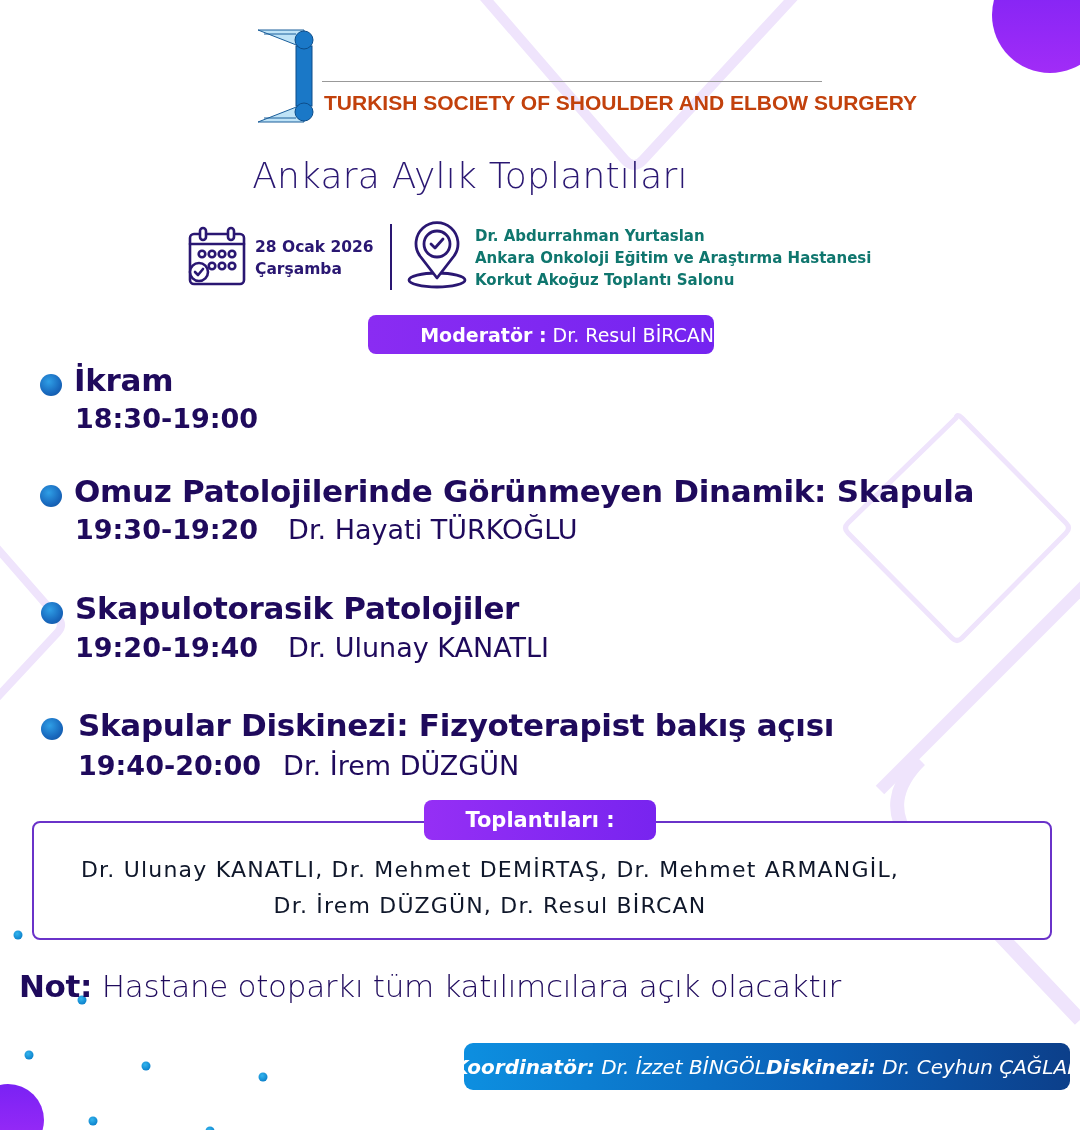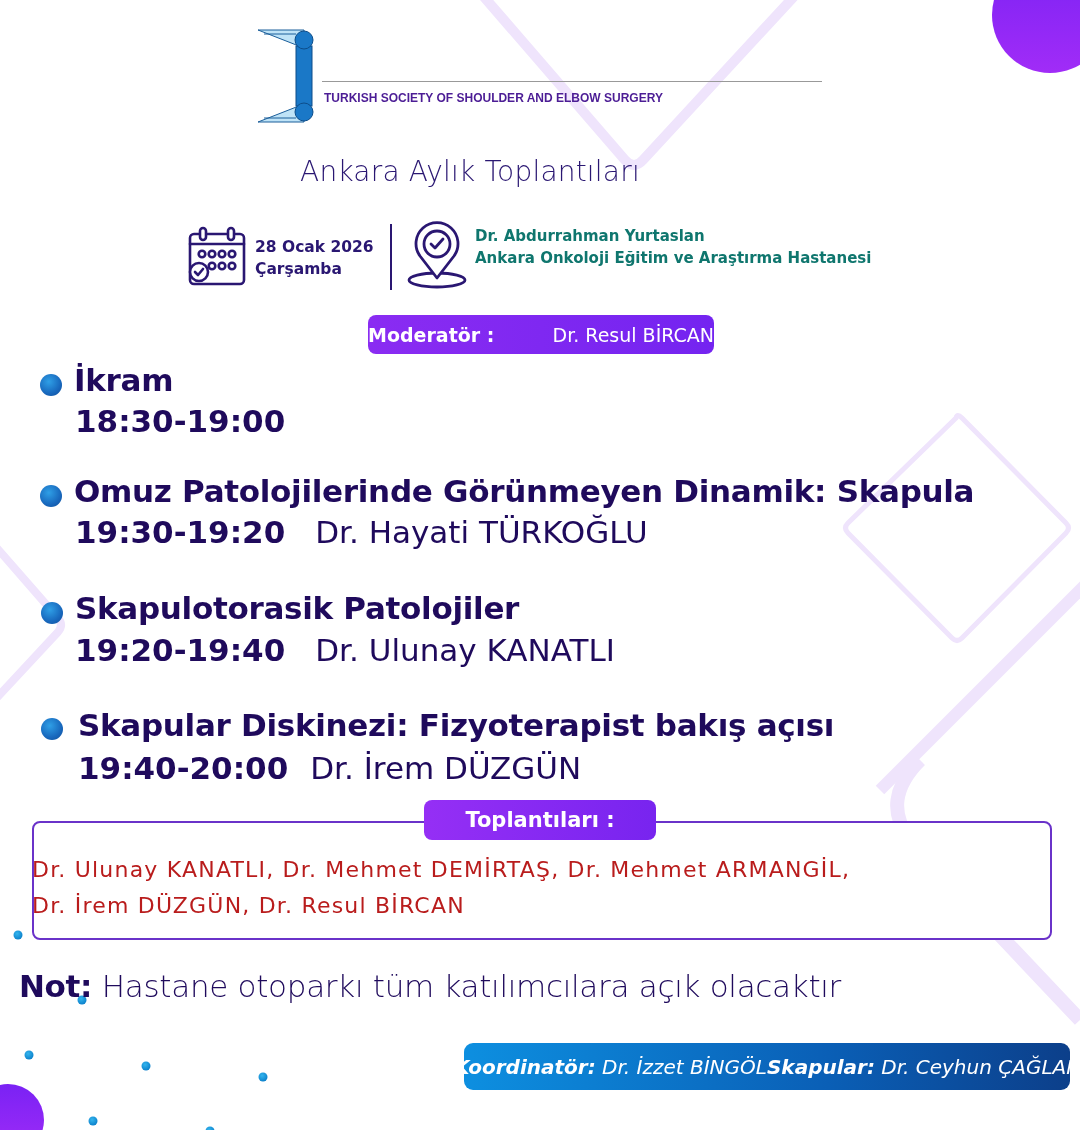--- a/index.html
+++ b/index.html
@@ -6,42 +6,42 @@
   html, body { width: 1080px; height: 1130px; background: #ffffff; overflow: hidden; }
   body { position: relative; font-family: "DejaVu Sans", sans-serif; color: #1f0a5c; }
 
   .bg-deco { position: absolute; left: 0; top: 0; width: 1080px; height: 1130px; pointer-events: none; }
 
   
   .logo { position: absolute; left: 256px; top: 28px; width: 580px; height: 96px; }
   .logo-mark { position: absolute; left: 0; top: 0; width: 60px; height: 96px; }
   .logo-tr { position: absolute; left: 66px; top: 16px; font-family: "Liberation Sans", sans-serif; font-weight: bold; font-size: 23px; color: #222; letter-spacing: 0.1px; white-space: nowrap; }
   .logo-rule { position: absolute; left: 66px; top: 53px; width: 500px; height: 1px; background: #999; }
-  .logo-en { position: absolute; left: 68px; top: 63px; font-family: "Liberation Sans", sans-serif; font-weight: bold; font-size: 12px; color: #4c1d95; white-space: nowrap; }
+  .logo-en { position: absolute; left: 68px; top: 63px; font-family: "Liberation Sans", sans-serif; font-weight: bold; font-size: 21px; color: #c2410c; white-space: nowrap; }
 
-  .title { position: absolute; left: 0; width: 940px; top: 155px; text-align: center; font-family: "DejaVu Sans", sans-serif; font-weight: normal; font-size: 28px; letter-spacing: 0.2px; color: #2a1772; }
+  .title { position: absolute; left: 0; width: 940px; top: 155px; text-align: center; font-family: "DejaVu Sans", sans-serif; font-weight: normal; font-size: 36px; letter-spacing: 0.2px; color: #2a1772; }
   .title span { font-weight: 300; }
   .cal-icon { position: absolute; left: 186px; top: 226px; width: 64px; height: 62px; }
   .date-text { position: absolute; left: 255px; top: 236px; font-family: "DejaVu Sans", sans-serif; font-weight: bold; font-size: 15.5px; line-height: 22px; color: #2a1772; white-space: nowrap; }
   .vdiv { position: absolute; left: 390px; top: 224px; width: 2px; height: 66px; background: #2a1772; }
   .pin-icon { position: absolute; left: 404px; top: 220px; width: 66px; height: 70px; }
   .venue-text { position: absolute; left: 475px; top: 225px; font-family: "DejaVu Sans", sans-serif; font-weight: bold; font-size: 15px; line-height: 22px; color: #0f766e; white-space: nowrap; }
 
   
-  .moderator { position: absolute; left: 368px; top: 315px; width: 346px; height: 39px; border-radius: 8px; background: linear-gradient(90deg, #8a2cf2 0%, #7424f0 100%); color: #fff; font-size: 19px; display: flex; align-items: center; justify-content: space-between; white-space: nowrap; }
+  .moderator { position: absolute; left: 368px; top: 315px; width: 346px; height: 39px; border-radius: 8px; background: linear-gradient(90deg, #8a2cf2 0%, #7424f0 100%); color: #fff; font-size: 19px; display: flex; align-items: center; justify-content: flex-end; white-space: nowrap; }
   .moderator b { font-weight: bold; margin-right: 6px; }
   .bullet { position: absolute; width: 22px; height: 22px; border-radius: 50%; background: radial-gradient(circle at 40% 35%, #2f9fe6 0%, #1868bd 60%, #0f4c97 100%); }
   .a-title { position: absolute; white-space: nowrap; font-family: "DejaVu Sans", sans-serif; font-weight: bold; font-size: 31px; color: #1f0a5c; letter-spacing: -0.3px; }
-  .a-time { position: absolute; white-space: nowrap; font-family: "DejaVu Sans", sans-serif; font-weight: 600; font-size: 31px; color: #1f0a5c; }
+  .a-time { position: absolute; white-space: nowrap; font-family: "DejaVu Sans", sans-serif; font-weight: 600; font-size: 27px; color: #1f0a5c; }
   .a-time .spk { font-weight: normal; margin-left: 30px; }
 
   
   .disc-box { position: absolute; left: 32px; top: 821px; width: 1020px; height: 119px; border: 2px solid #6a32c9; border-radius: 8px; background: #fff; }
   .disc-label { position: absolute; left: 424px; top: 800px; width: 232px; height: 40px; border-radius: 8px; background: linear-gradient(90deg, #952ff5 0%, #7824ef 100%); color: #fff; font-weight: bold; font-size: 21px; display: flex; align-items: center; justify-content: center; }
-  .disc-text { position: absolute; left: 32px; top: 852px; width: 916px; font-size: 22px; line-height: 36px; color: #b91c1c; letter-spacing: 1.2px; }
+  .disc-text { position: absolute; left: 32px; top: 852px; width: 916px; text-align: center; font-size: 22px; line-height: 36px; color: #0f172a; letter-spacing: 1.2px; }
 
   .note { position: absolute; left: 0; width: 860px; top: 968px; text-align: center; font-size: 31px; color: #1f0a5c; white-space: nowrap; font-weight: 300; letter-spacing: -0.3px; }
   .note b { font-weight: bold; }
 
   .footer-bar { position: absolute; left: 464px; top: 1043px; width: 606px; height: 47px; border-radius: 9px; background: linear-gradient(90deg, #0d8fe0 0%, #0a5fb6 60%, #0c3f8a 100%); color: #fff; display: flex; align-items: center; justify-content: center; font-size: 20px; font-style: italic; white-space: nowrap; }
   .footer-bar b { font-weight: bold; }
   .footer-bar .gap { display: inline-block; width: 16px; }
 </style>
 </head>
 <body>
@@ -117,20 +117,21 @@
 <div class="vdiv"></div>
 <svg class="pin-icon" viewBox="0 0 66 70" fill="none" stroke="#2a1772" stroke-width="2.8" stroke-linecap="round" stroke-linejoin="round">
   <ellipse cx="33" cy="60" rx="28" ry="7"></ellipse>
   <path d="M33 58 L16 36 A21 21 0 1 1 50 36 Z" fill="#fff"></path>
   <circle cx="33" cy="24" r="13"></circle>
   <polyline points="27,24 31,28 39,19"></polyline>
 </svg>
 <div class="venue-text">
   <div>Dr. Abdurrahman Yurtaslan</div>
   <div>Ankara Onkoloji Eğitim ve Araştırma Hastanesi</div>
+  <div>Korkut Akoğuz Toplantı Salonu</div>
 </div>
 
 <div class="moderator">
   <b>Moderatör :</b>
   <span>Dr. Resul BİRCAN</span>
 </div>
 
 <div>
   <div>
     <div class="bullet" style="left:40px; top:374px;"></div>
@@ -165,14 +166,14 @@
 </div>
 
 <div class="note">
   <b>Not:</b>
   <span>Hastane otoparkı tüm katılımcılara açık olacaktır</span>
 </div>
 
 <div class="footer-bar">
   <b>Koordinatör:</b>&nbsp;<span>Dr. İzzet BİNGÖL</span>
   <span class="gap"></span>
-  <b>Skapular:</b>&nbsp;<span>Dr. Ceyhun ÇAĞLAR</span>
+  <b>Diskinezi:</b>&nbsp;<span>Dr. Ceyhun ÇAĞLAR</span>
 </div>
 
 </body></html>

